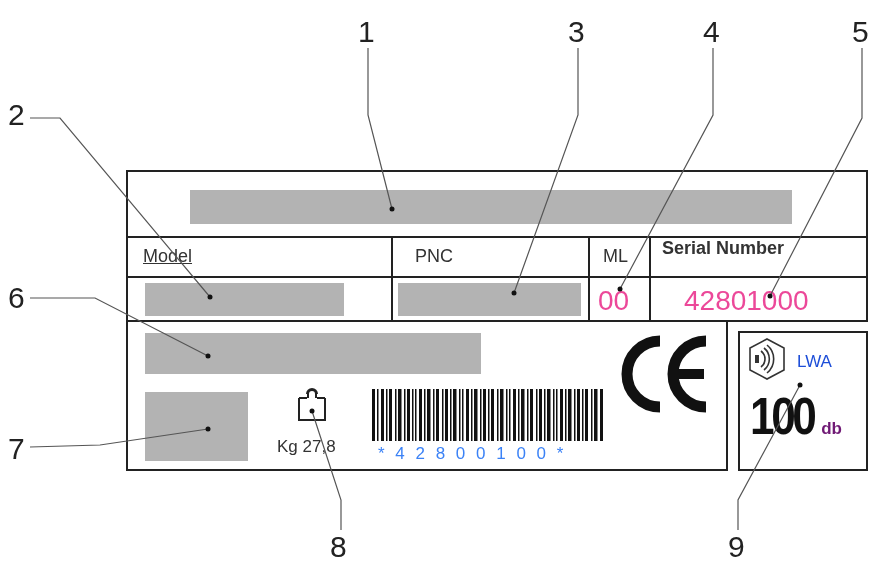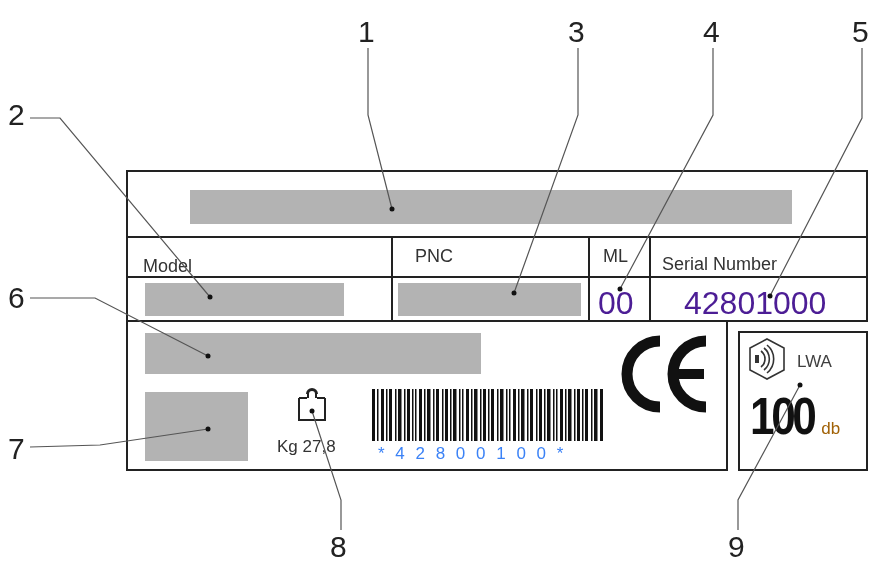--- a/index.html
+++ b/index.html
@@ -4,21 +4,21 @@
 <style>
   html, body { margin:0; padding:0; background:#ffffff; }
   body { width:876px; height:562px; position:relative; overflow:hidden; font-family:"Liberation Sans", sans-serif; color:#1a1a1a; }
   .abs { position:absolute; }
   .callout-num { position:absolute; font-size:30px; line-height:30px; color:#222; font-family:"Liberation Sans", sans-serif; }
   .box { position:absolute; border:2px solid #222; box-sizing:border-box; }
   .hline { position:absolute; height:2px; background:#222; }
   .vline { position:absolute; width:2px; background:#222; }
   .gray { position:absolute; background:#b3b3b3; }
   .lbl { position:absolute; font-size:18px; color:#333; }
-  .val { position:absolute; font-size:32px; color:#4c1d95; }
+  .val { position:absolute; font-size:28px; color:#ec4899; }
   svg.overlay { position:absolute; left:0; top:0; pointer-events:none; }
 </style>
 </head>
 <body>
 
 <div class="callout-num" style="left:358px;top:17px;">1</div>
 <div class="callout-num" style="left:8px;top:100px;">2</div>
 <div class="callout-num" style="left:568px;top:17px;">3</div>
 <div class="callout-num" style="left:703px;top:17px;">4</div>
 <div class="callout-num" style="left:852px;top:17px;">5</div>
@@ -37,24 +37,24 @@
 <div class="vline" style="left:391px;top:236px;height:85px;"></div>
 <div class="vline" style="left:588px;top:236px;height:85px;"></div>
 <div class="vline" style="left:649px;top:236px;height:85px;"></div>
 
 <div class="gray" style="left:190px;top:190px;width:602px;height:34px;"></div>
 <div class="gray" style="left:145px;top:283px;width:199px;height:33px;"></div>
 <div class="gray" style="left:398px;top:283px;width:183px;height:33px;"></div>
 <div class="gray" style="left:145px;top:333px;width:336px;height:41px;"></div>
 <div class="gray" style="left:145px;top:392px;width:103px;height:69px;"></div>
 
-<div class="lbl" style="left:143px;top:256px;">Model</div>
+<div class="lbl" style="left:143px;top:246px;text-decoration:underline;">Model</div>
 <div class="lbl" style="left:415px;top:246px;">PNC</div>
 <div class="lbl" style="left:603px;top:246px;">ML</div>
-<div class="lbl" style="left:662px;top:254px;">Serial Number</div>
+<div class="lbl" style="left:662px;top:238px;font-weight:bold;">Serial Number</div>
 
 <div class="val" style="left:598px;top:285px;">00</div>
 <div class="val" style="left:684px;top:285px;">42801000</div>
 
 <svg class="abs" style="left:294px;top:386px;" width="36" height="40" viewBox="0 0 36 40">
   <path d="M13 12 v-4 a5 5 0 0 1 10 0 v4" fill="none" stroke="#222" stroke-width="2"></path>
   <rect x="10" y="8" width="16" height="4" fill="#fff" stroke="none"></rect>
   <path d="M14 8 a4 4 0 0 1 8 0" fill="none" stroke="#222" stroke-width="2"></path>
   <path d="M14 8 v4 M22 8 v4" stroke="#222" stroke-width="2"></path>
   <path d="M5 12 h8 M23 12 h8 M5 12 v22 h26 v-22" fill="none" stroke="#222" stroke-width="2"></path>
@@ -129,24 +129,24 @@
   <rect x="60" y="36" width="26" height="10" fill="#111"></rect>
 </svg>
 
 <svg class="abs" style="left:746px;top:337px;" width="42" height="44" viewBox="0 0 42 44">
   <polygon points="21,2 38,11 38,33 21,42 4,33 4,11" fill="none" stroke="#333" stroke-width="1.6"></polygon>
   <rect x="9" y="18" width="4" height="8" fill="#333"></rect>
   <path d="M15 14 a10 10 0 0 1 0 16" fill="none" stroke="#333" stroke-width="1.6"></path>
   <path d="M18 11 a14 14 0 0 1 0 22" fill="none" stroke="#333" stroke-width="1.6"></path>
   <path d="M21 8 a18 18 0 0 1 0 28" fill="none" stroke="#333" stroke-width="1.6"></path>
 </svg>
-<div class="abs" style="left:797px;top:352px;font-size:17px;color:#404040;">LWA</div>
+<div class="abs" style="left:797px;top:352px;font-size:17px;color:#1d4ed8;">LWA</div>
 <div class="abs" style="left:750px;top:386px;">
   <span style="font-size:52px;font-weight:bold;letter-spacing:-4px;color:#111;font-family:'Liberation Sans', sans-serif;transform:scaleX(0.85);display:inline-block;transform-origin:left;">100</span>
-  <span style="font-size:17px;font-weight:normal;color:#a16207;position:relative;left:-8px;">db</span>
+  <span style="font-size:17px;font-weight:bold;color:#701a75;position:relative;left:-8px;">db</span>
 </div>
 
 <svg class="overlay" width="876" height="562" viewBox="0 0 876 562">
   <g stroke="#555" stroke-width="1.2" fill="none">
 
     <polyline points="368,48 368,115 392,209"></polyline>
 
     <polyline points="30,118 60,118 210,297"></polyline>
 
     <polyline points="578,48 578,115 514,293"></polyline>

